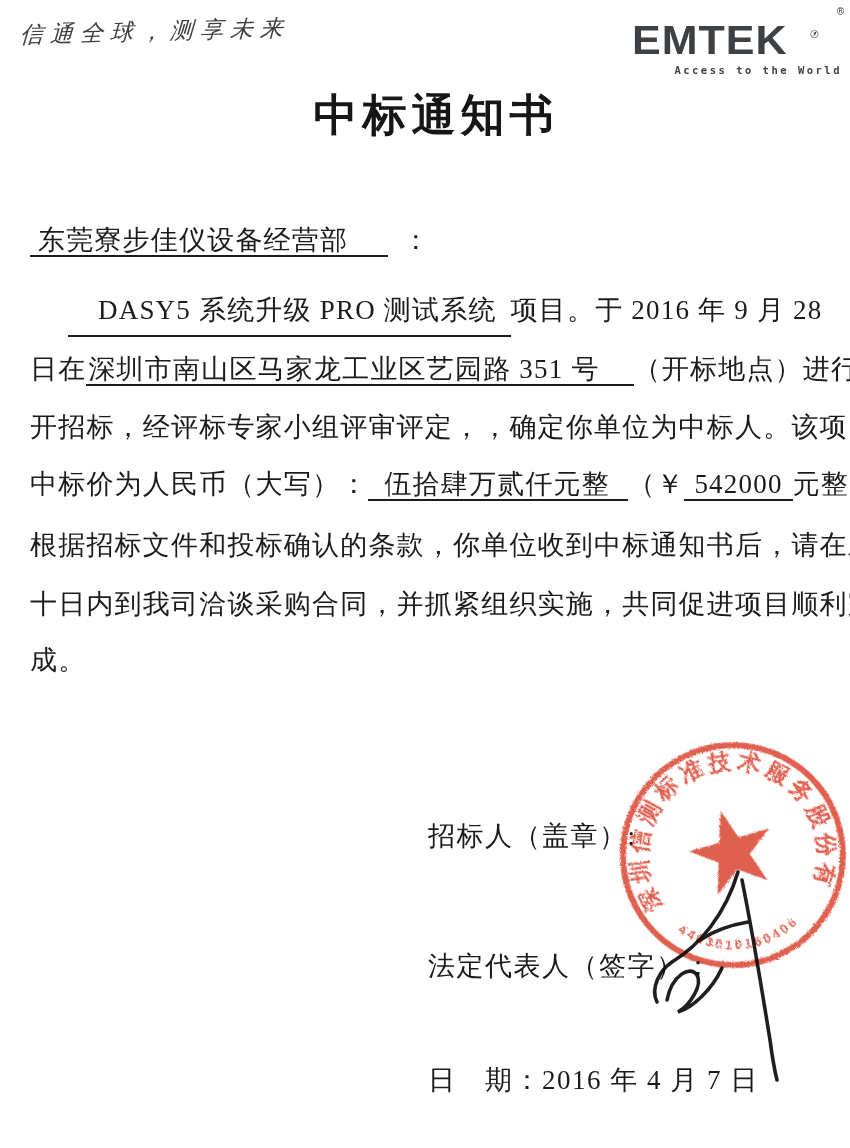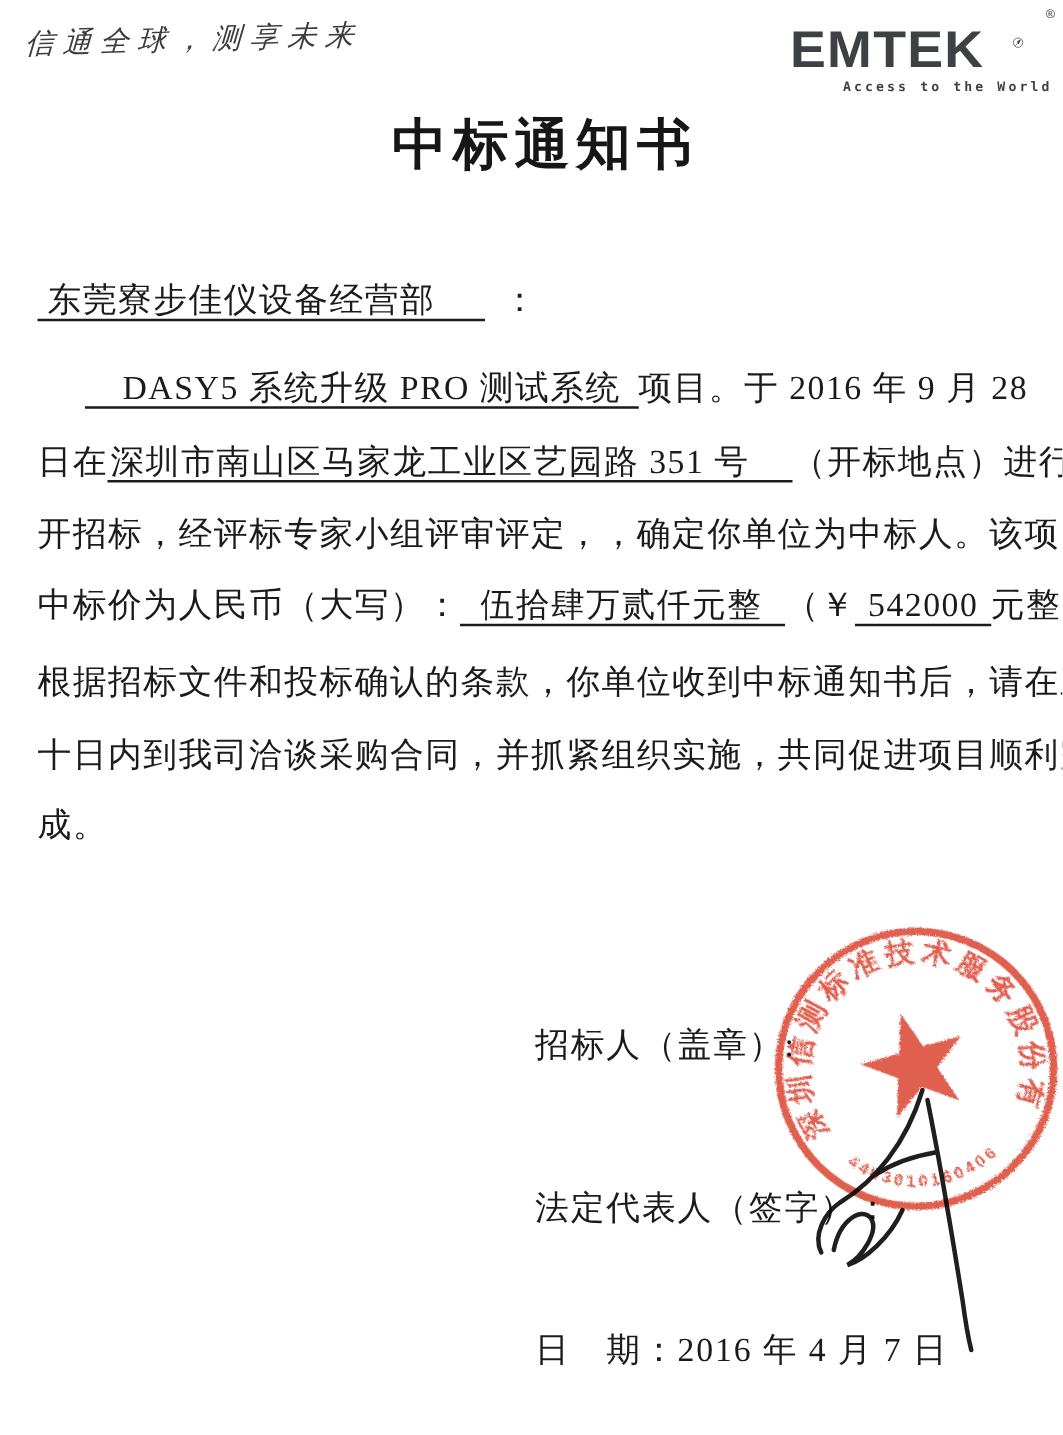--- a/index.html
+++ b/index.html
@@ -47,21 +47,21 @@
     padding-left:11px;
   }
   
   .bodyline{
     position:absolute;left:30px;
     font-size:27px;letter-spacing:1.2px;white-space:nowrap;
     color:#1b1b1b;
   }
   .u{border-bottom:2.5px solid #1b1b1b;}
   .pad-recipient{padding:0 40px 0 8px;}
-  .pad-project{padding:0 14px 0 30px;}
+  .pad-project{padding:0 14px 10px 30px;}
   .pad-address{padding:0 34px 0 2px;}
   .pad-amount{padding:0 18px 0 16px;}
   .pad-number{padding:0 10px;}
   .gap-s{display:inline-block;width:14px;}
   
   .flabel{
     position:absolute;left:428px;font-size:27px;letter-spacing:1.5px;
     white-space:nowrap;color:#1b1b1b;
   }
   

